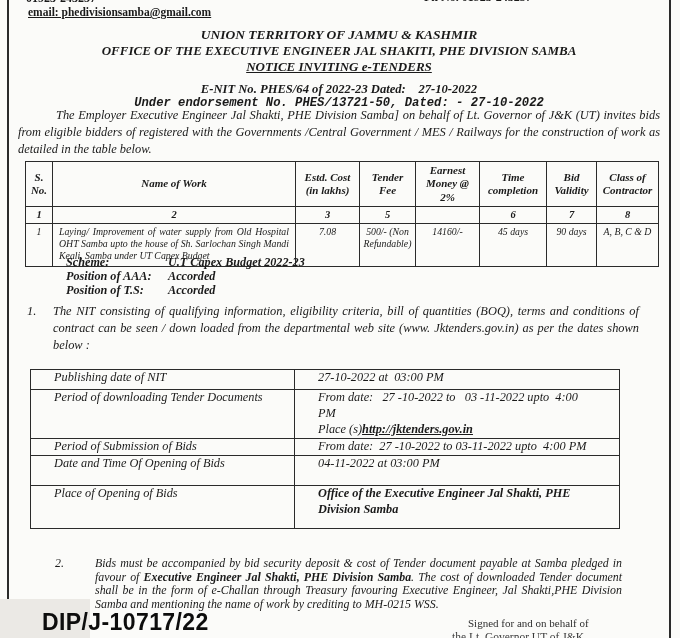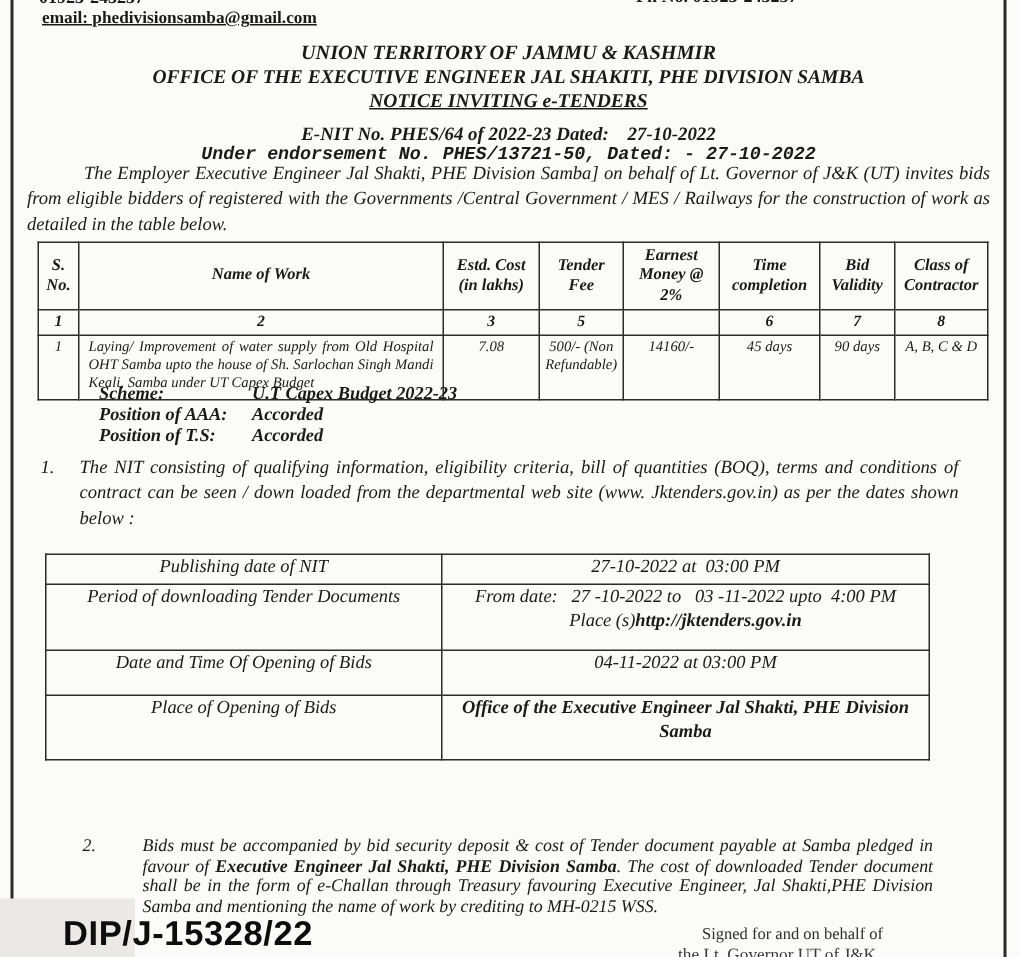--- a/index.html
+++ b/index.html
@@ -54,24 +54,24 @@
   .schemerow{display:flex;}
   .schemerow .lbl{width:102px;}
 
   .clause{position:absolute;display:flex;font-style:italic;text-align:justify;}
   .clause .num{flex:0 0 26px;}
   .clause1{top:303px;left:27px;width:612px;font-size:12.4px;line-height:17px;}
 
   .schedtable{position:absolute;top:369px;left:30px;width:589px;}
   .schedtable td{
     border:1.2px solid #2b2b2b;font-style:italic;font-size:12.3px;
-    padding:0 7px;vertical-align:top;line-height:1.3;text-align:center;
+    padding:0 23px;vertical-align:top;line-height:1.3;
   }
   .schedtable .b{font-weight:bold;}
-  .schedtable .url{font-weight:bold;}
+  .schedtable .url{font-weight:bold;text-decoration:underline;}
 
   .notepara{position:absolute;top:527px;left:75px;width:546px;font-style:italic;font-size:11.9px;line-height:14.6px;text-align:justify;}
   .clause2{top:557px;left:55px;width:567px;font-size:11.9px;line-height:13.6px;}
   .clause2 .num{flex:0 0 40px;}
   .bold{font-weight:bold;}
 
   .dip{
     position:absolute;left:42px;top:609px;
     font-family:"Liberation Sans",sans-serif;font-weight:bold;
     font-size:23px;letter-spacing:0.4px;color:#0d0d0d;
@@ -181,36 +181,40 @@
       <td>Publishing date of NIT</td>
       <td>27-10-2022 at&nbsp; 03:00 PM</td>
     </tr>
     <tr style="height:44px">
       <td>Period of downloading Tender Documents</td>
       <td>
         <span>From date:&nbsp;&nbsp; 27 -10-2022 to&nbsp;&nbsp; 03 -11-2022 upto&nbsp; 4:00 PM</span><br>
         <span>Place (s)</span><span class="url">http://jktenders.gov.in</span>
       </td>
     </tr>
+    <tr style="height:17px">
+      <td>Period of Submission of Bids</td>
+      <td>From date:&nbsp; 27 -10-2022 to 03-11-2022 upto&nbsp; 4:00 PM</td>
+    </tr>
     <tr style="height:30px">
       <td>Date and Time Of Opening of Bids</td>
       <td>04-11-2022 at 03:00 PM</td>
     </tr>
     <tr style="height:43px">
       <td>Place of Opening of Bids</td>
       <td class="b">Office of the Executive Engineer Jal Shakti, PHE Division Samba</td>
     </tr>
   </tbody>
     </table>
 
 
   <div class="clause clause2">
     <span class="num">2.</span>
     <span><span>Bids must be accompanied by bid security deposit &amp; cost of Tender document payable at Samba pledged in favour of </span><span class="bold">Executive Engineer Jal Shakti, PHE Division Samba</span><span>. The cost of downloaded Tender document shall be in the form of e-Challan through Treasury favouring Executive Engineer, Jal Shakti,PHE Division Samba and mentioning the name of work by crediting to MH-0215 WSS.</span></span>
   </div>
 
-  <div class="dip">DIP/J-15328/22</div>
+  <div class="dip">DIP/J-10717/22</div>
   <div class="signed">Signed for and on behalf of</div>
   <div class="clip clip-bline">
     <span>the Lt. Governor UT of J&amp;K</span>
   </div>
 
 </div>
 
 </body></html>

